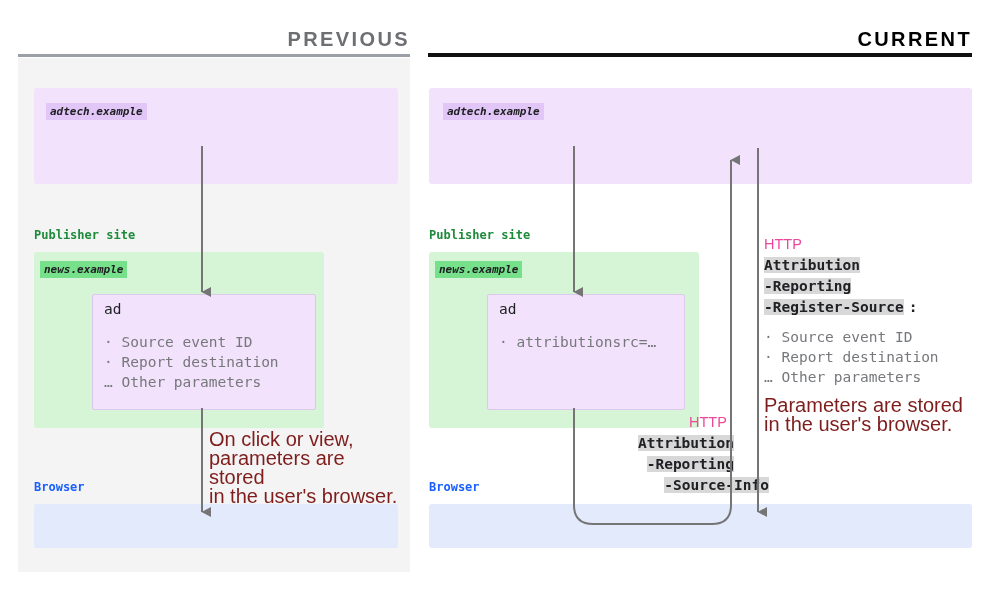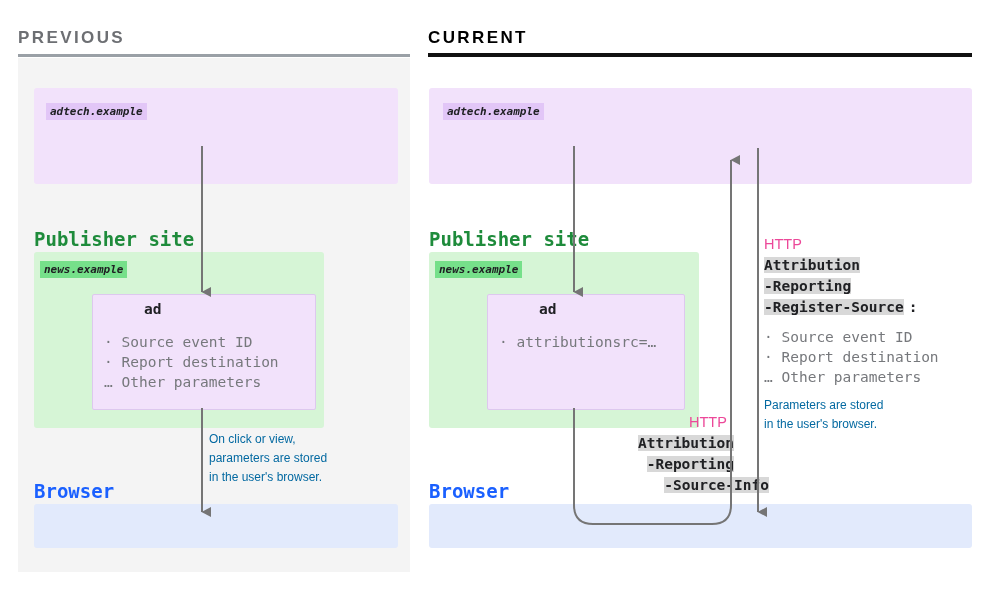--- a/index.html
+++ b/index.html
@@ -7,22 +7,22 @@
     background: #ffffff;
   }
   body {
     width: 996px; height: 592px;
     position: relative;
     overflow: hidden;
     font-family: "Liberation Sans", sans-serif;
   }
   .col-title {
     position: absolute;
-    text-align: left;
-    font-size: 17px;
+    text-align: right;
+    font-size: 20px;
     font-weight: bold;
     letter-spacing: 2.4px;
     font-family: "Liberation Sans", sans-serif;
   }
   .rule { position: absolute; }
 
   
   #prev-title { left: 18px; top: 28px; width: 392px; color: #6d6f73; }
   #prev-rule  { left: 18px; top: 54px; width: 392px; height: 3px; background: #9aa0a6; }
   #prev-bg {
@@ -50,21 +50,21 @@
     white-space: nowrap;
     color: #202124;
   }
   .chip.purple { background: #e2c6f7; }
   .chip.green  { background: #76e08a; }
 
   .zone-label {
     position: absolute;
     font-family: "DejaVu Sans Mono", monospace;
     font-weight: bold;
-    font-size: 19px;
+    font-size: 12px;
     white-space: nowrap;
   }
   .zone-label.green { color: #1e8b3b; }
   .zone-label.blue  { color: #1a60ff; text-align: right; }
 
   .pub-band {
     position: absolute;
     background: #d6f5d6;
     border-radius: 3px;
   }
@@ -76,40 +76,39 @@
 
   .ad-box {
     position: absolute;
     background: #f2e2fb;
     border: 1px solid #ddc8ee;
     border-radius: 2px;
   }
   .ad-title {
     position: absolute;
     font-family: "DejaVu Sans Mono", monospace;
-    font-weight: bold;
+    font-weight: normal;
     font-size: 14.5px;
     color: #202124;
-    margin-left: 40px;
   }
   .mono-list {
     position: absolute;
     font-family: "DejaVu Sans Mono", monospace;
     font-size: 14.5px;
     line-height: 20px;
     color: #76787c;
     white-space: pre;
   }
 
   .note {
     position: absolute;
     font-family: "Liberation Sans", sans-serif;
-    font-size: 12px;
+    font-size: 20px;
     line-height: 19px;
-    color: #0369a1;
+    color: #7f1d1d;
     white-space: pre-line;
   }
 
   .http-label {
     position: absolute;
     font-family: "Liberation Sans", sans-serif;
     font-size: 14.5px;
     color: #ec4899;
   }
   .hdr-line {

